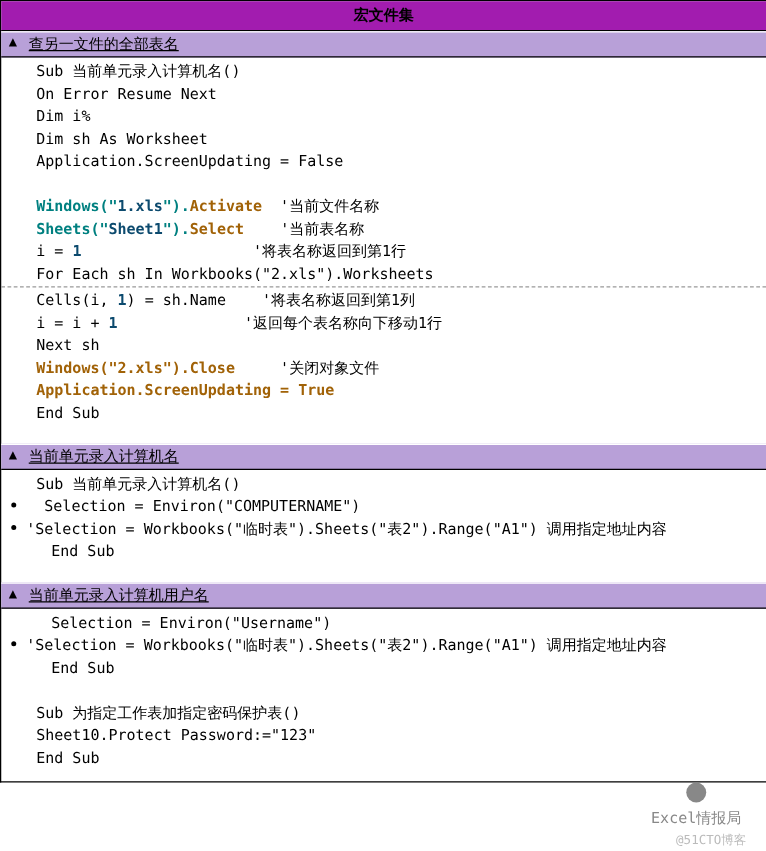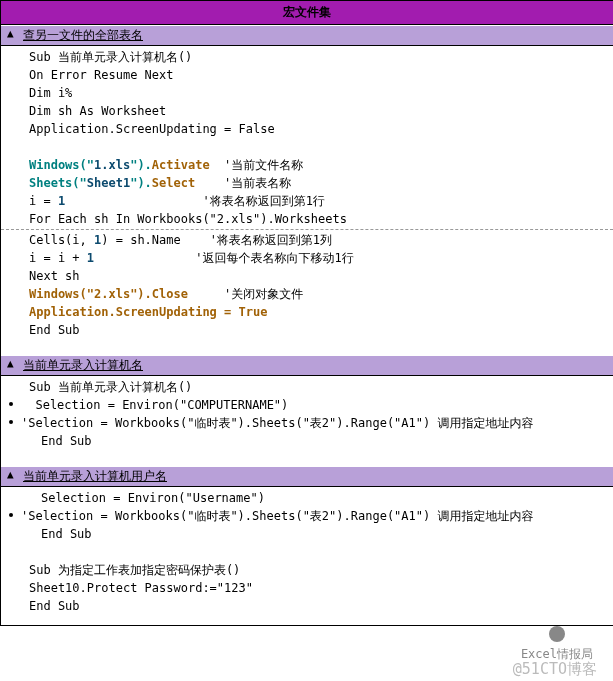--- a/index.html
+++ b/index.html
@@ -88,21 +88,21 @@
     width: 16px; height: 16px;
     border-radius: 50%;
     background: #888;
     position: relative;
   }
   .lowmark {
     position: absolute;
     right: 16px;
     bottom: 2px;
     color: #bbb;
-    font-size: 15px;
+    font-size: 10px;
   }
   .container { position: relative; min-height: 681px; width: 613px; }
 </style>
 </head>
 <body>
 <div class="container">
 
 <div class="outer">
   <div class="title-bar">
     <span>宏文件集</span>

